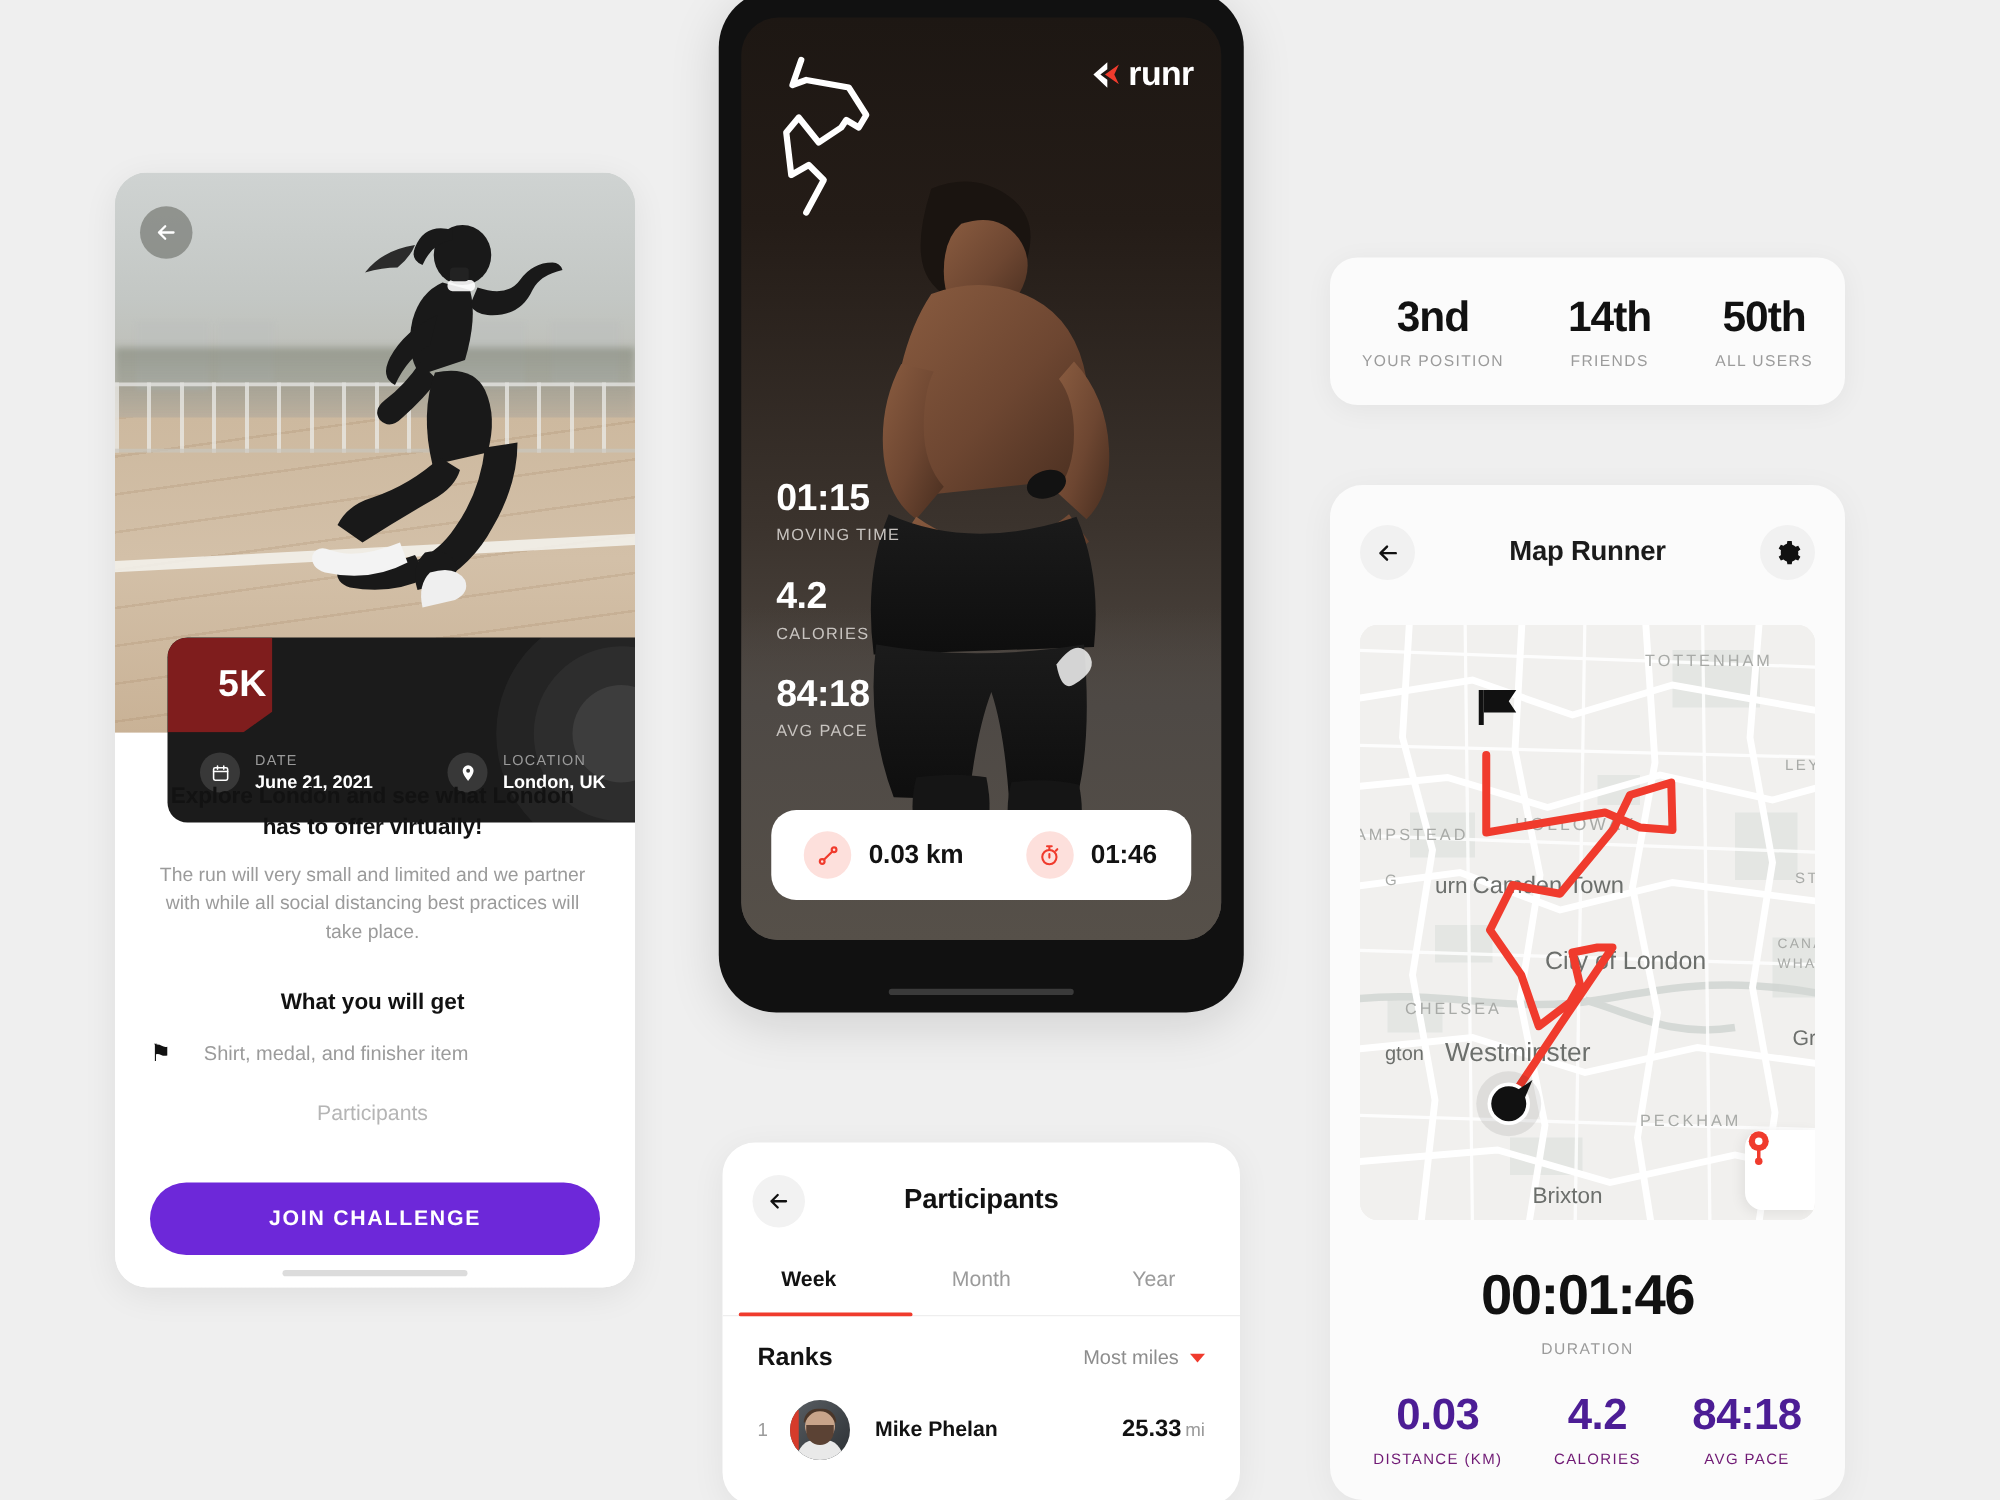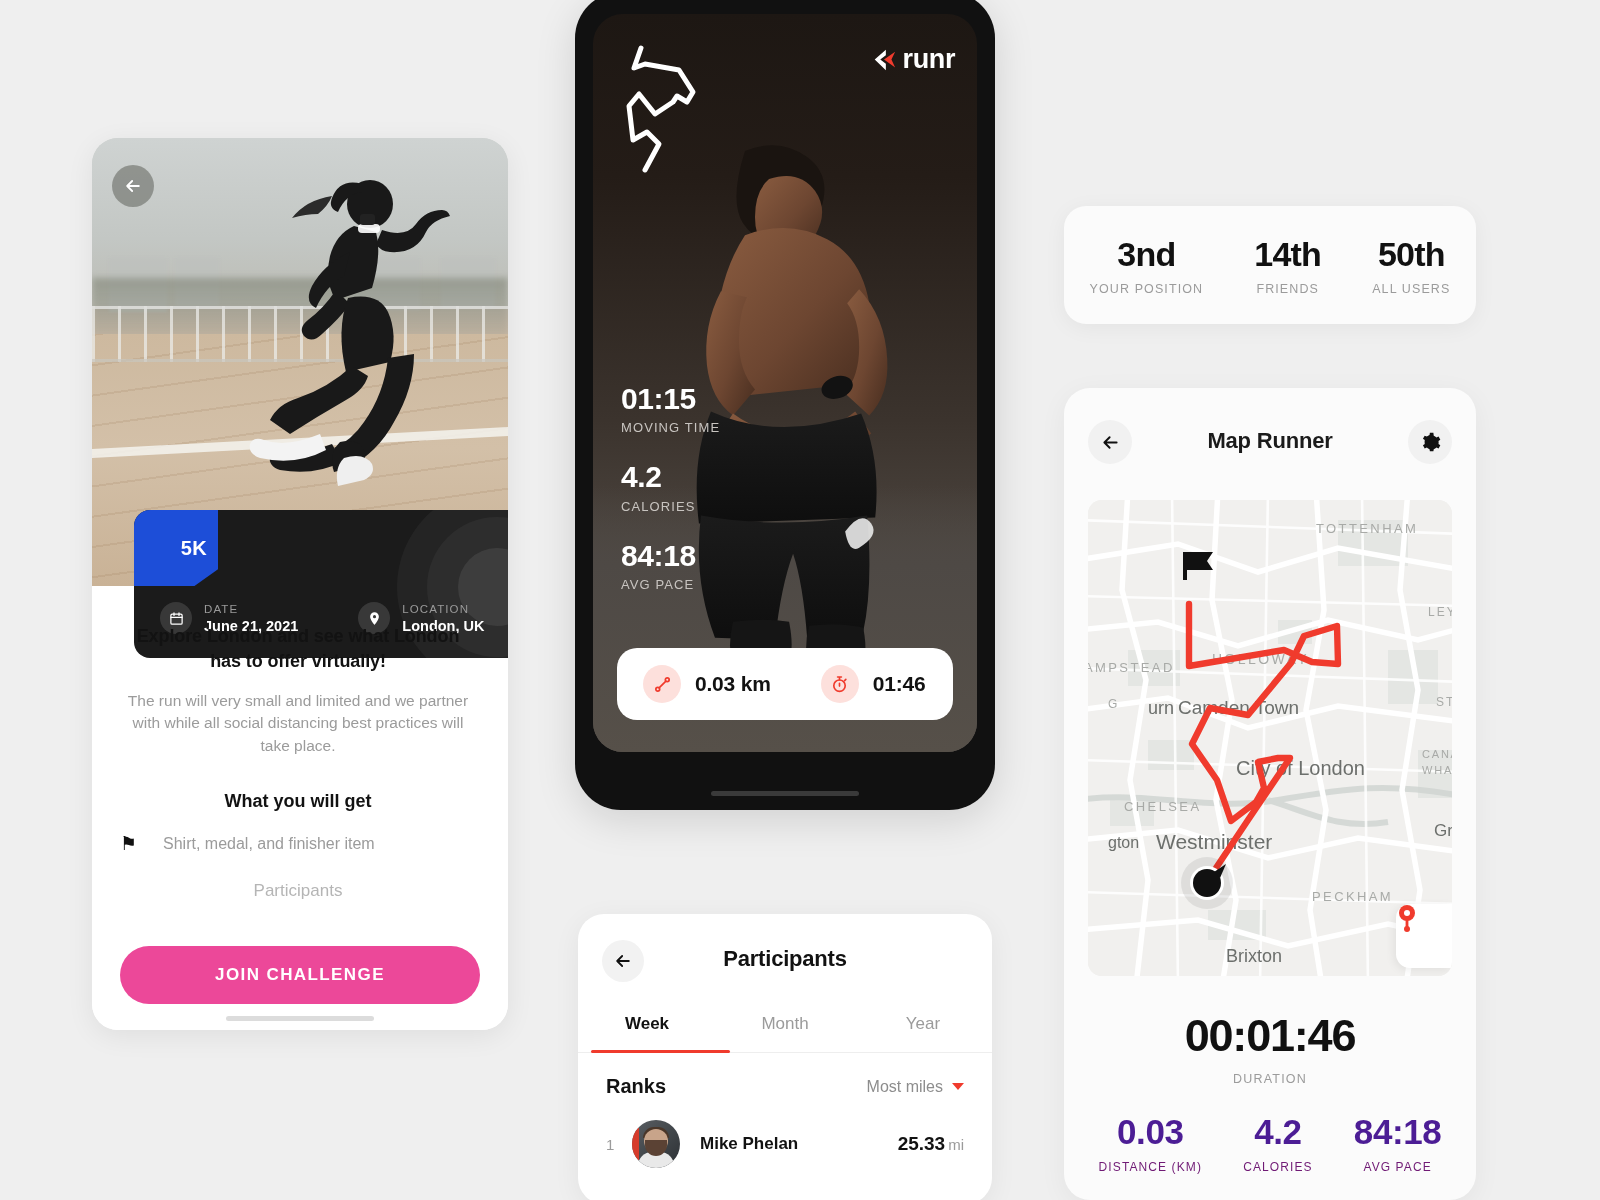--- a/index.html
+++ b/index.html
@@ -74,23 +74,23 @@
     border-radius: 16px;
     overflow: hidden;
   }
   .dk-rings { position:absolute; right:-52px; top:-28px; width: 210px; height: 210px; }
   .dk-rings div { position:absolute; border-radius:50%; background: rgba(255,255,255,.045); }
   .r1 { width:200px; height:200px; left:5px; top:5px; }
   .r2 { width:140px; height:140px; left:35px; top:35px; }
   .r3 { width:78px;  height:78px;  left:66px; top:66px; background: rgba(255,255,255,.08) !important; }
   .badge-5k {
     position:absolute; left:0; top:0; width: 84px; height: 76px;
-    background: #1d4ed8;
+    background: #7f1d1d;
     display:flex; align-items:center; justify-content:center;
-    color:#fff; font-size: 20px; font-weight: 800; letter-spacing: .5px;
+    color:#fff; font-size: 30px; font-weight: 800; letter-spacing: .5px;
     clip-path: polygon(0 0, 100% 0, 100% 78%, 72% 100%, 0 100%);
     padding-left: 36px;
   }
   .dk-title {
     position:absolute; left: 106px; top: 14px; width: 230px;
     color:#fff; font-size: 21px; font-weight: 700; line-height: 1.32;
   }
   .dk-meta { position:absolute; left: 26px; top: 92px; display:flex; gap: 60px; }
   .meta-item { display:flex; align-items:center; gap: 12px; }
   .meta-ico {
@@ -110,21 +110,21 @@
   .perk-ico { font-size: 19px; color:#111; line-height:1; }
   .perk-txt { font-size: 16px; color:#9b9b9b; }
   .participants { margin-top: 28px; font-size: 17px; color:#b5b5b5; font-weight:500; }
   .fade-mask {
     position:absolute; left:0; right:0; bottom:0; height: 130px;
     background: linear-gradient(to bottom, rgba(255,255,255,0), #fff 62%);
     pointer-events:none;
   }
   .join-btn {
     position:absolute; left: 28px; bottom: 26px; width: 360px; height: 58px;
-    background: #ec4899; border-radius: 29px; border: none;
+    background: #6d28d9; border-radius: 29px; border: none;
     color:#fff; font-size: 17px; font-weight: 700; letter-spacing: 1.4px;
     cursor:pointer;
   }
   .home-ind {
     position:absolute; left:50%; transform:translateX(-50%); bottom: 9px;
     width: 148px; height: 5px; border-radius: 3px; background: #dcdcdc;
   }
 
   
   .phone {

